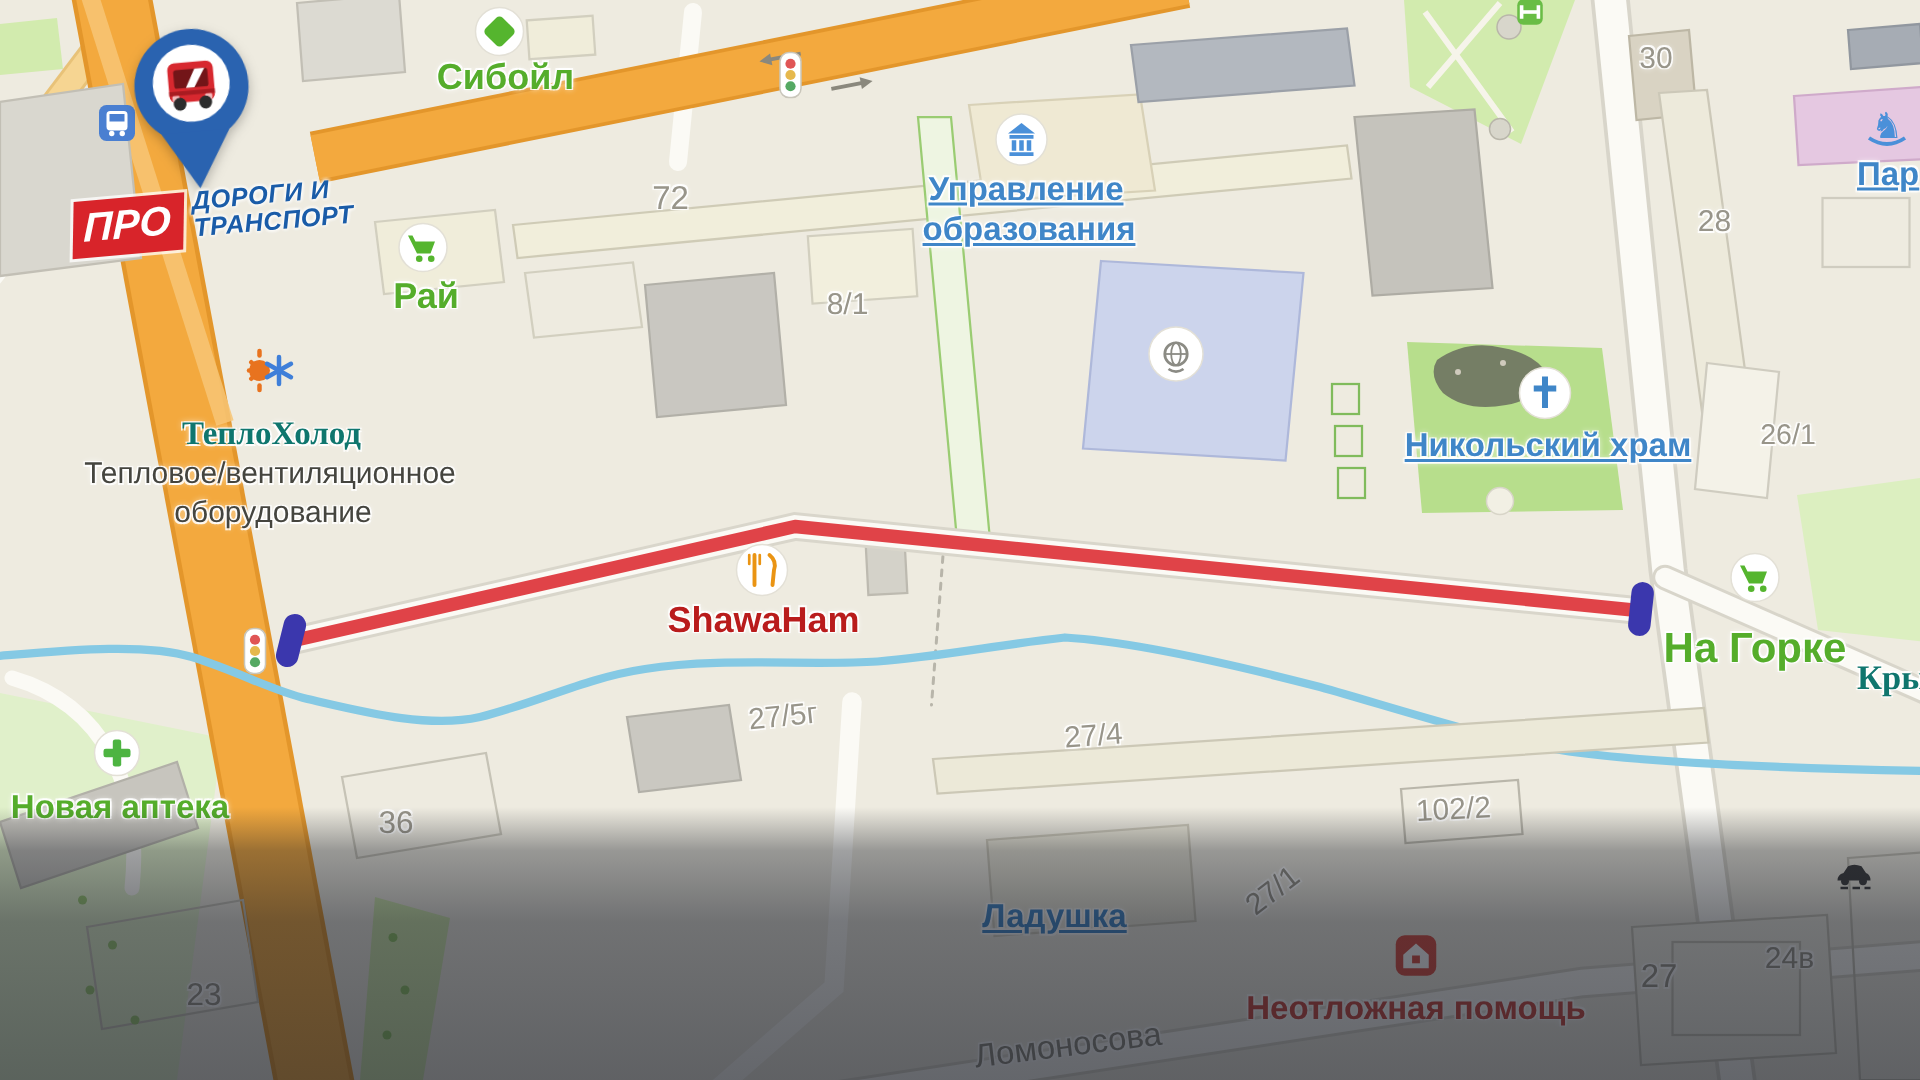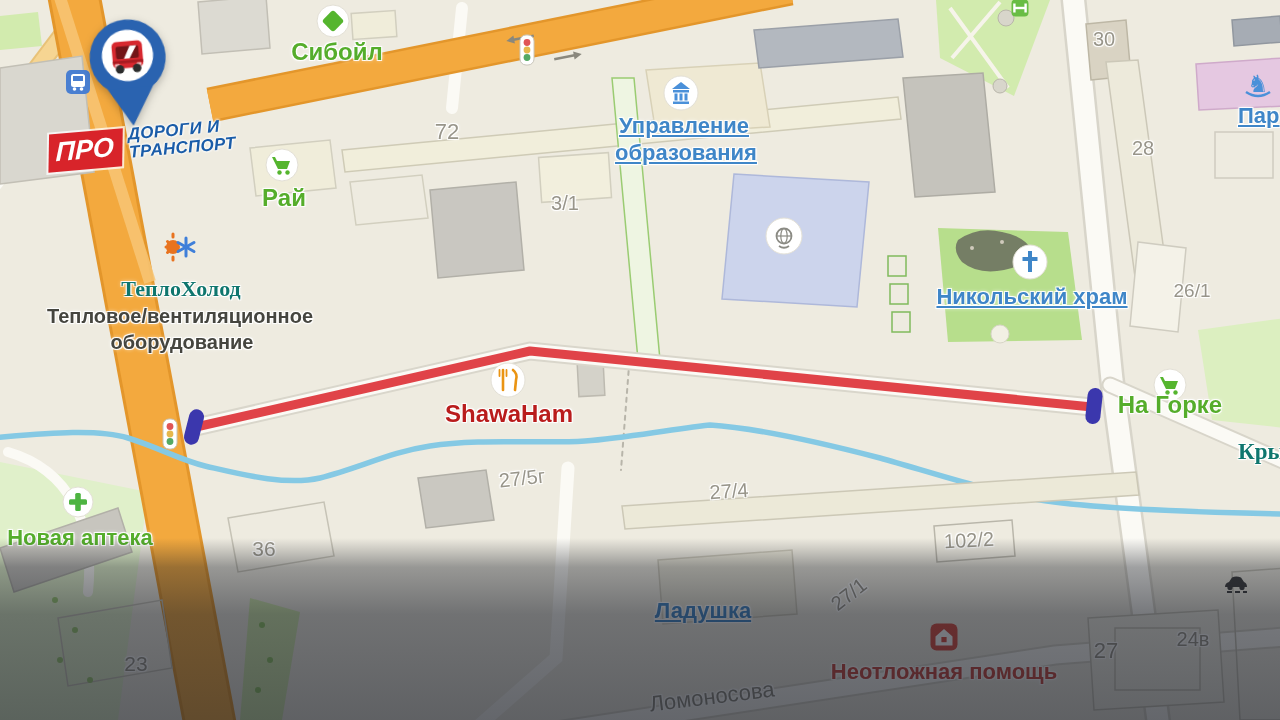--- a/index.html
+++ b/index.html
@@ -9,21 +9,21 @@
   .labels{position:absolute;inset:0;z-index:2;padding-left:25px;}
   .lbl{position:absolute;white-space:nowrap;font-weight:700;transform:translateX(-50%);
        text-shadow:-1px -1px 0 rgba(255,255,255,.85),1px -1px 0 rgba(255,255,255,.85),
                    -1px 1px 0 rgba(255,255,255,.85),1px 1px 0 rgba(255,255,255,.85),
                    0 0 4px rgba(255,255,255,.95);}
   .poi-green{color:#55ad2b;font-size:22px;}
   .poi-blue{color:#3f86c8;font-size:22px;text-decoration:underline;}
   .poi-orange{color:#b91c1c;font-size:24px;}
   .poi-red{color:#c8443c;font-size:22px;}
   .poi-dark{color:#0f766e;font-size:22px;font-family:Liberation Serif, serif;}
-  .sub{color:#45453f;font-size:20px;font-weight:700;}
+  .sub{color:#45453f;font-size:20px;font-weight:400;}
   .num{color:#98958a;font-size:20px;font-weight:400;}
   .street{color:#8b897f;font-size:22px;font-weight:400;}
   .edge{transform:none;}
   .banner{position:absolute;left:0;right:0;top:538px;height:182px;z-index:3;
           background:linear-gradient(180deg,rgba(22,26,36,0) 0%,rgba(22,26,36,.40) 16%,
                      rgba(22,26,36,.58) 42%,rgba(22,26,36,.66) 100%);}
   .logo{position:absolute;left:36px;top:10px;width:220px;height:170px;z-index:4;
         transform:rotate(-5deg);}
   .logo-pin{position:absolute;left:52px;top:6px;filter:drop-shadow(0 3px 4px rgba(0,0,0,.25));}
   .logo-text{position:absolute;left:8px;top:116px;display:flex;align-items:flex-start;}
@@ -273,29 +273,29 @@
     <g transform="translate(1258,84)">
       <text y="8" font-size="24" fill="#4a90d9" text-anchor="middle" font-family="DejaVu Sans, sans-serif">♞</text>
       <path d="M -12,8 Q 0,16 12,8" stroke="#4a90d9" stroke-width="2.5" fill="none"></path>
     </g>
   </svg>
 
   <div class="labels">
     <div class="lbl poi-green" style="left:337px;top:38px;font-size:24px">Сибойл</div>
     <div class="lbl poi-green" style="left:284px;top:184px;font-size:24px">Рай</div>
     <div class="lbl num" style="left:447px;top:119px;font-size:22px">72</div>
-    <div class="lbl num" style="left:565px;top:192px">3/1</div>
+    <div class="lbl num" style="left:565px;top:192px">8/1</div>
     <div class="lbl poi-blue" style="left:684px;top:113px">Управление</div>
     <div class="lbl poi-blue" style="left:686px;top:140px">образования</div>
     <div class="lbl poi-blue" style="left:1032px;top:284px">Никольский храм</div>
     <div class="lbl poi-dark" style="left:181px;top:276px">ТеплоХолод</div>
     <div class="lbl sub" style="left:180px;top:305px">Тепловое/вентиляционное</div>
     <div class="lbl sub" style="left:182px;top:331px">оборудование</div>
     <div class="lbl poi-orange" style="left:509px;top:400px">ShawaHam</div>
-    <div class="lbl poi-green" style="left:1170px;top:391px;font-size:24px">На Горке</div>
+    <div class="lbl poi-green" style="left:1170px;top:416px;font-size:28px">На Горке</div>
     <div class="lbl poi-green" style="left:80px;top:525px">Новая аптека</div>
     <div class="lbl poi-blue" style="left:703px;top:598px">Ладушка</div>
     <div class="lbl poi-red" style="left:944px;top:659px">Неотложная помощь</div>
     <div class="lbl street" style="left:712px;top:684px;transform:translateX(-50%) rotate(-7deg)">Ломоносова</div>
     <div class="lbl poi-blue edge" style="left:1238px;top:103px">Пар</div>
     <div class="lbl poi-dark edge" style="left:1238px;top:439px;font-size:23px">Кры</div>
     <div class="lbl num" style="left:1104px;top:28px">30</div>
     <div class="lbl num" style="left:1143px;top:137px">28</div>
     <div class="lbl num" style="left:1192px;top:280px;font-size:19px">26/1</div>
     <div class="lbl num" style="left:264px;top:537px;font-size:21px">36</div>

